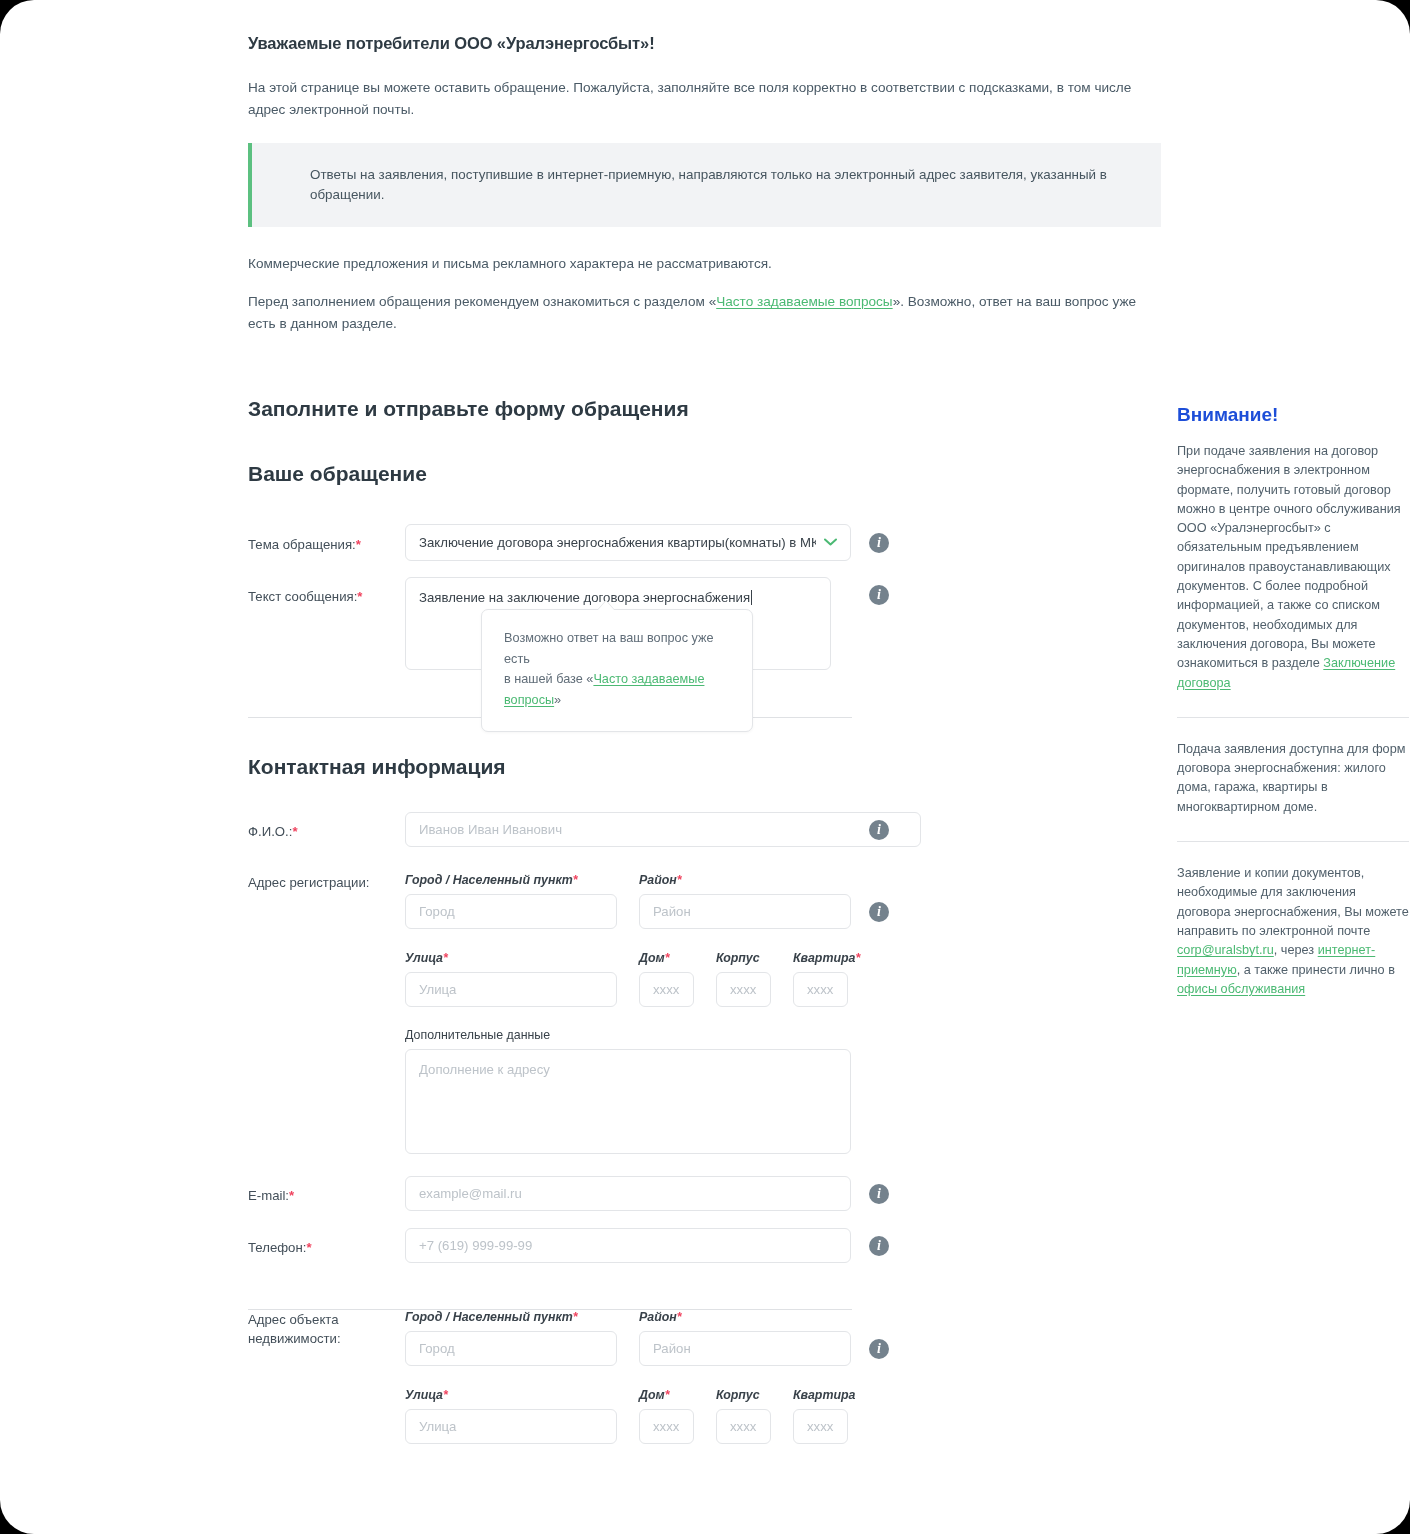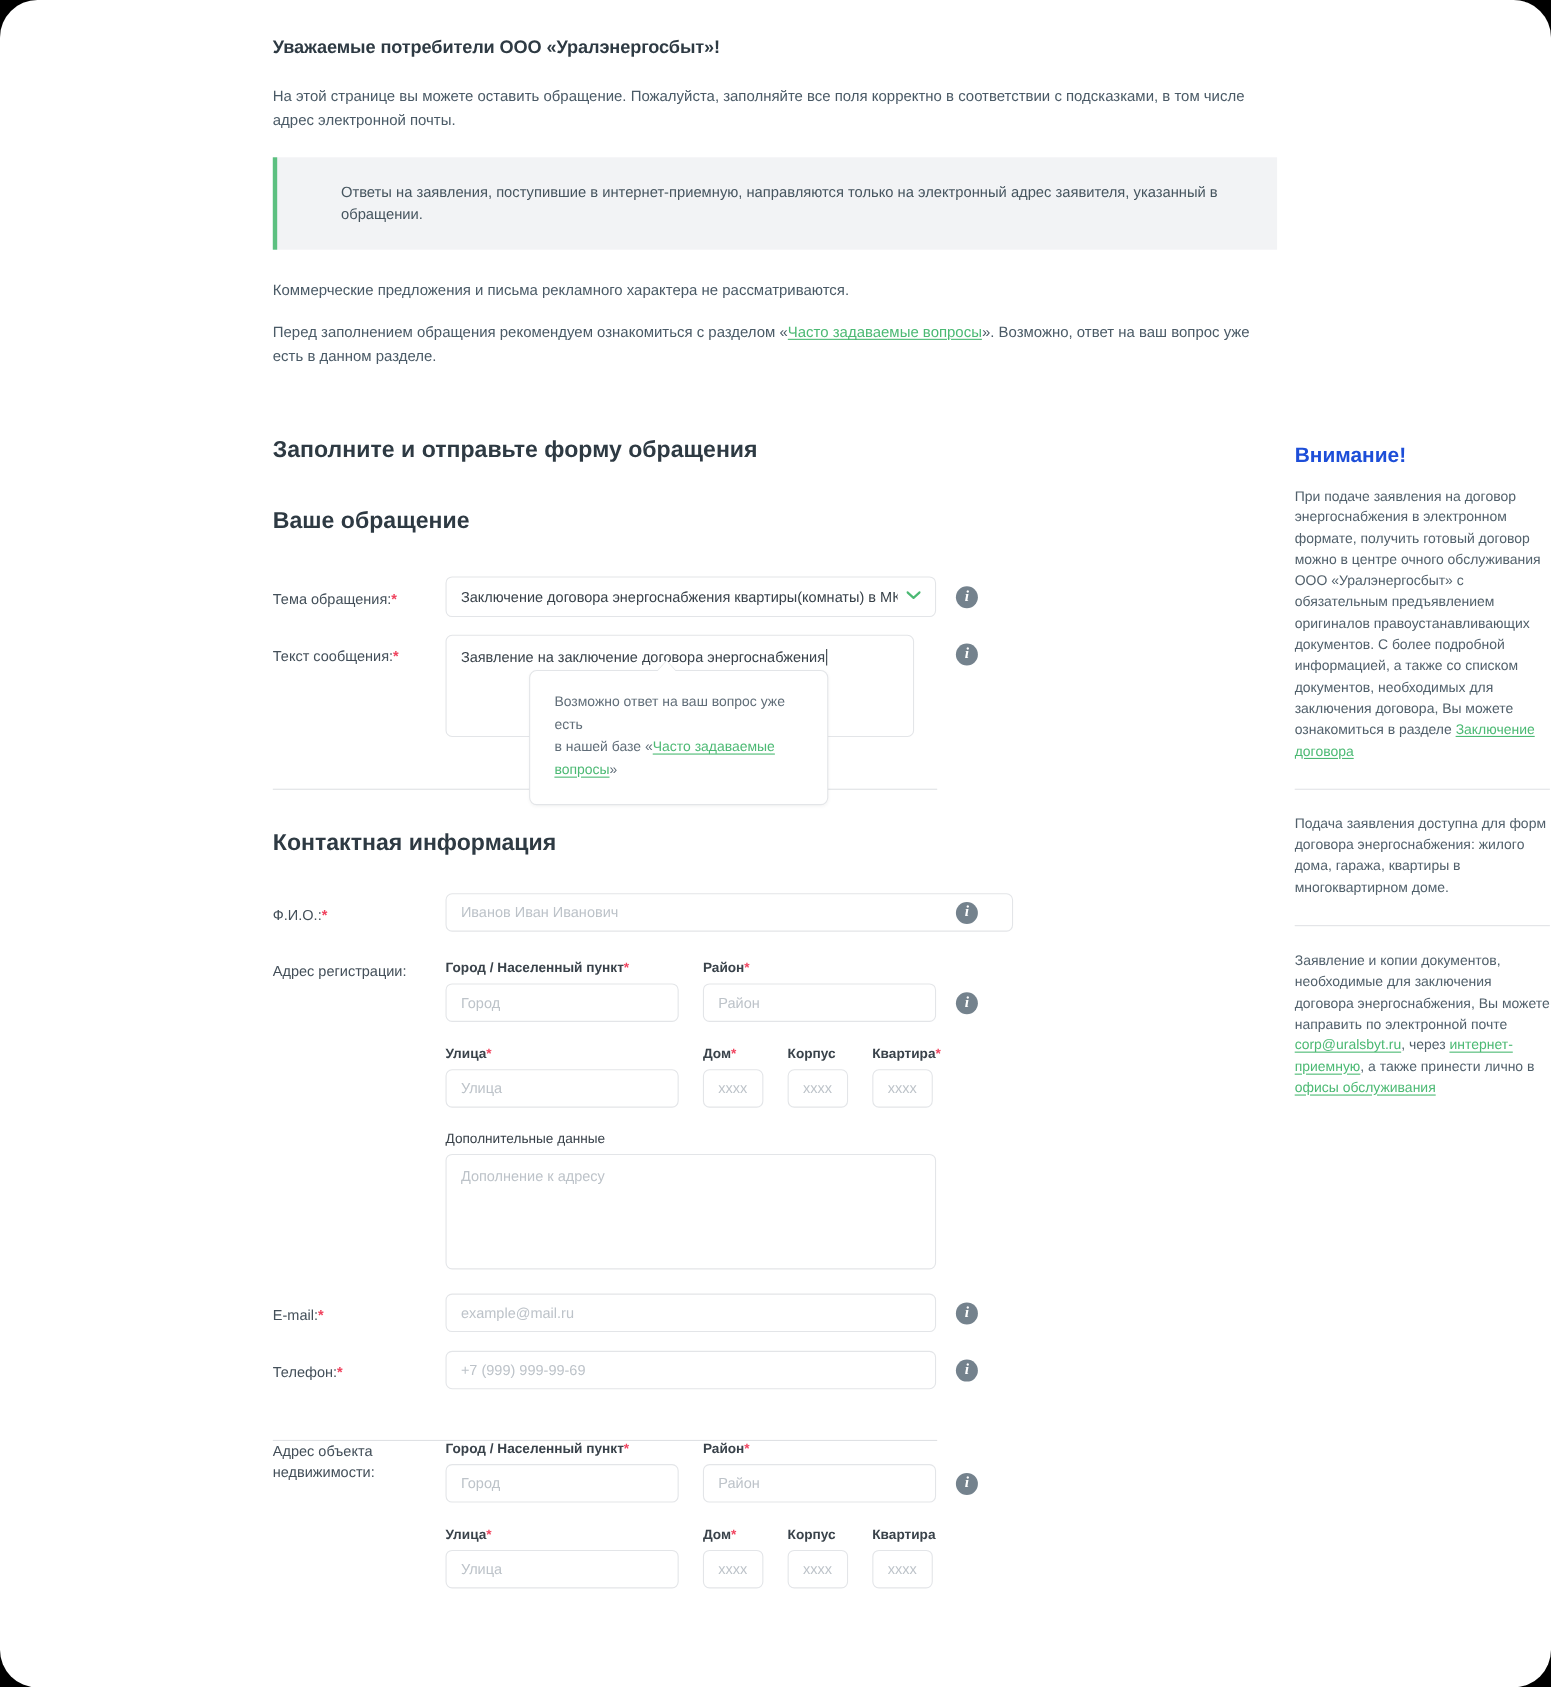--- a/index.html
+++ b/index.html
@@ -150,21 +150,21 @@
     line-height: 20px;
     text-align: center;
   }
 
   .sublabel {
     font-size: 12.4px;
     color: #39424a;
     margin-bottom: 7px;
     font-weight: normal;
   }
-  .sublabel.b { font-weight: bold; }
+  .sublabel.b { font-weight: bold; font-style: italic; }
 
   .tooltip {
     position: absolute;
     left: 75px; top: 31px;
     width: 272px;
     background: #ffffff;
     border: 1px solid #e3e5e8;
     border-radius: 7px;
     padding: 18px 20px 20px 22px;
     font-size: 12.7px;
@@ -332,21 +332,21 @@
         <div class="lbl"><span>E-mail:</span><span class="req">*</span></div>
         <div class="fields">
           <div class="fld ph" style="width:446px">example@mail.ru</div>
           <div class="info-ico" style="left:464px; top:8px;">i</div>
         </div>
       </div>
 
       <div class="row" style="margin-top:17px; position:relative;">
         <div class="lbl"><span>Телефон:</span><span class="req">*</span></div>
         <div class="fields">
-          <div class="fld ph" style="width:446px">+7 (999) 999-99-69</div>
+          <div class="fld ph" style="width:446px">+7 (619) 999-99-99</div>
           <div class="info-ico" style="left:464px; top:8px;">i</div>
         </div>
       </div>
 
       <div class="hr" style="margin-top:46px"></div>
 
 
       <div class="row" style="position:relative;">
         <div class="lbl" style="padding-top:0">
           <div>Адрес объекта</div>

